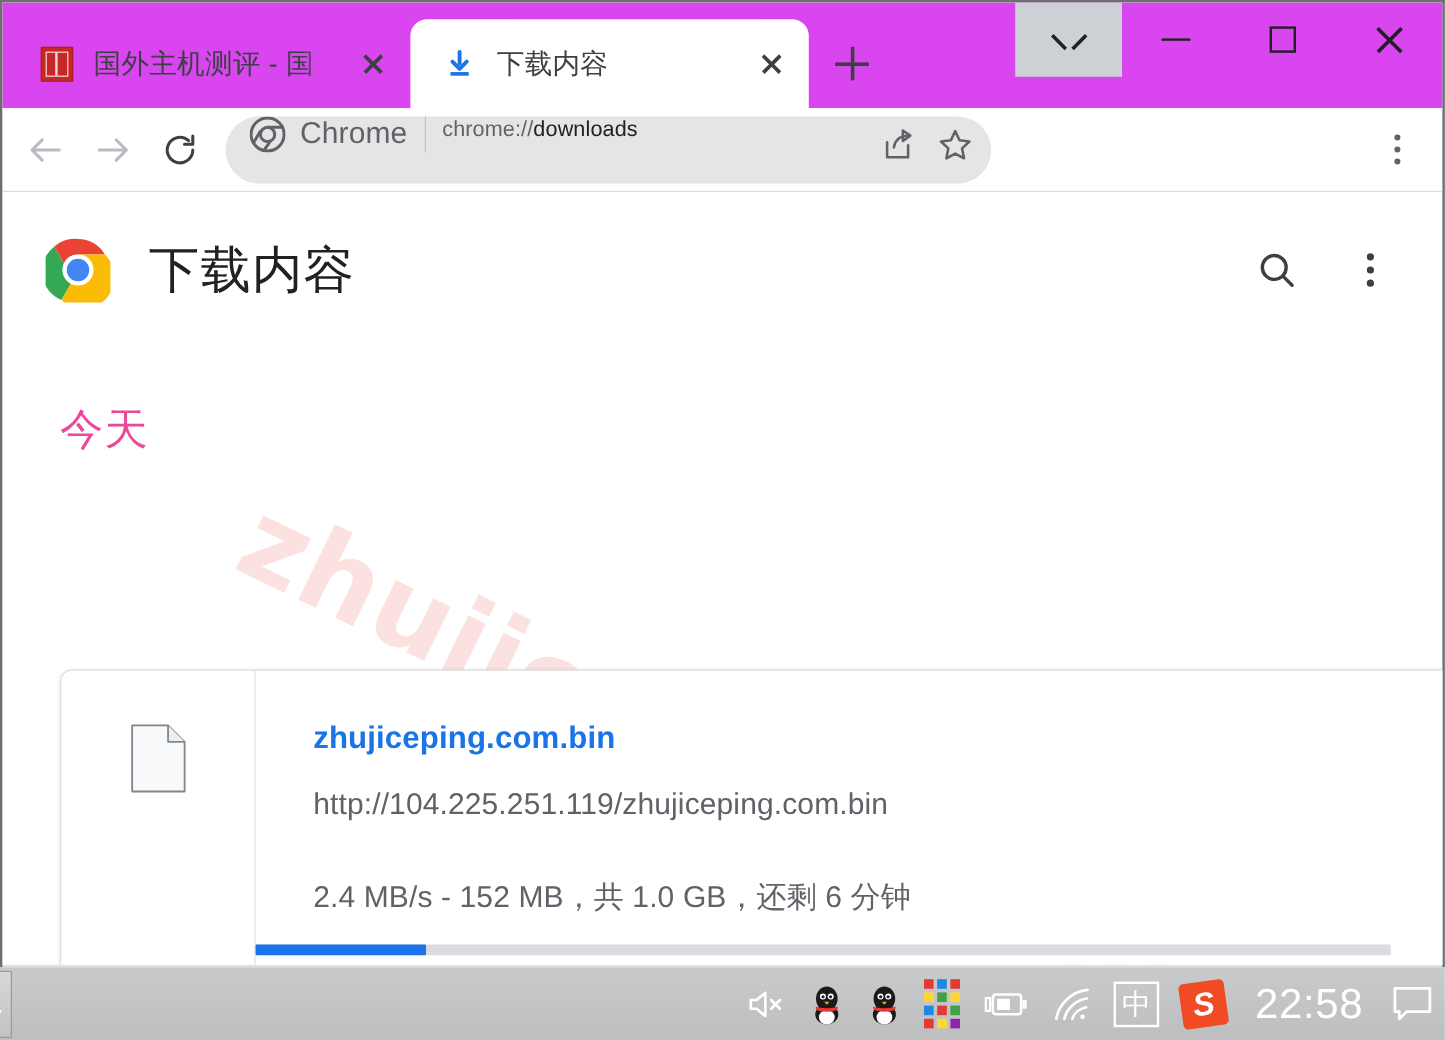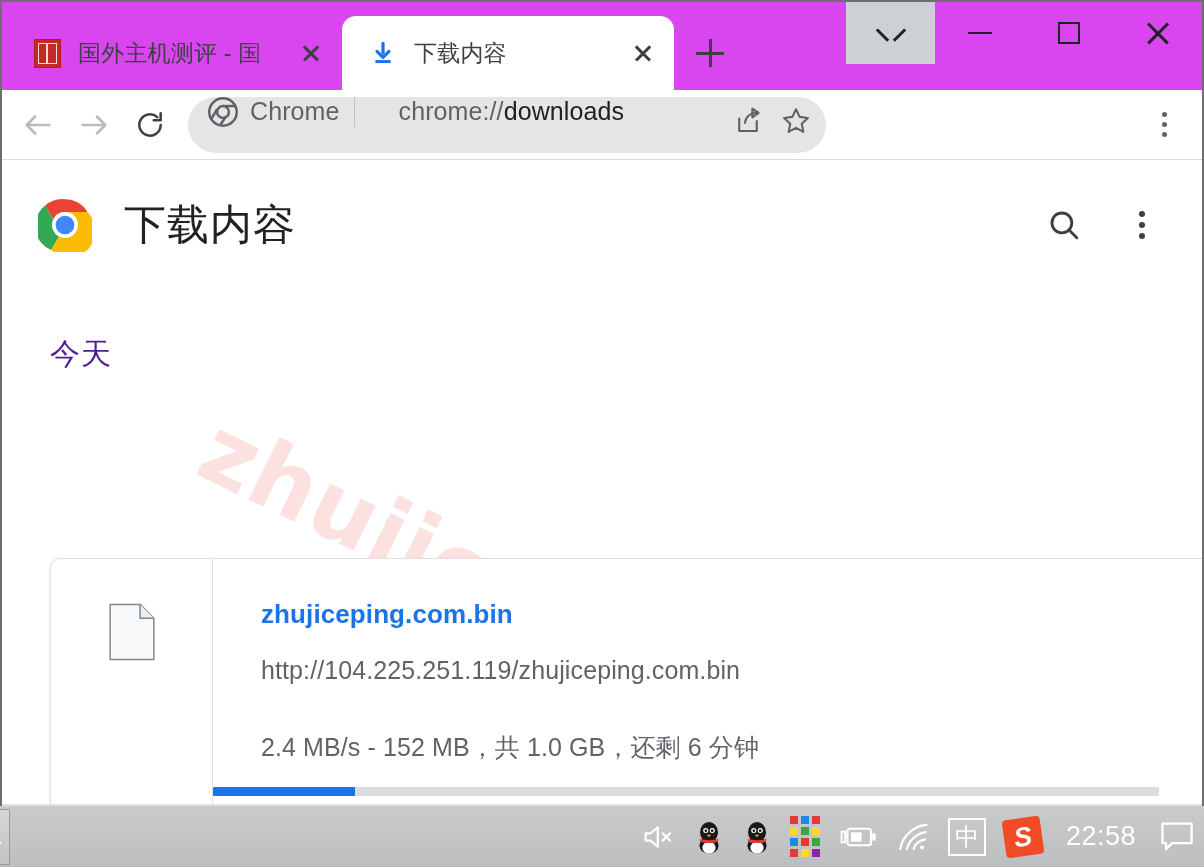--- a/index.html
+++ b/index.html
@@ -180,26 +180,25 @@
     white-space: nowrap;
     letter-spacing: .1px;
   }
   .omni-sep {
     width: 1px; height: 30px;
     background: #bdc1c6;
     margin: 0 14px;
     flex: 0 0 1px;
   }
   .omni-url {
-    font-size: 25px;
+    font-size: 18px;
     color: #202124;
     white-space: nowrap;
     flex: 1 1 auto;
     letter-spacing: .1px;
-    margin-left: 30px;
   }
   .omni-url .scheme { color: #5f6368; }
   .omni-icon {
     width: 48px; height: 48px;
     flex: 0 0 48px;
     display: flex; align-items: center; justify-content: center;
     border-radius: 50%;
   }
   .kebab {
     width: 48px; height: 48px;
@@ -261,22 +260,22 @@
     padding-right: 14px;
   }
   .hdr-icon { width: 36px; height: 36px; display: flex; align-items: center; justify-content: center; }
   .hdr-kebab { display:flex; flex-direction: column; align-items:center; gap:5px; width: 36px; }
   .hdr-kebab span { width: 6px; height: 6px; border-radius: 50%; background: #3c4043; display: block; }
 
   .today-label {
     position: relative;
     z-index: 2;
     margin: 70px 0 0 48px;
-    font-size: 30px;
-    color: #4c1d95;
+    font-size: 36px;
+    color: #ec4899;
     letter-spacing: 1px;
   }
 
   
   .dl-card {
     position: absolute;
     left: 48px; top: 398px;
     width: 1180px;
     height: 386px;
     background: #ffffff;
@@ -357,21 +356,21 @@
   .tray {
     margin-left: auto;
     display: flex;
     align-items: center;
     gap: 18px;
     padding-right: 10px;
   }
   .tray-item { display: flex; align-items: center; justify-content: center; height: 44px; }
   .tray-time {
     color: #ffffff;
-    font-size: 27px;
+    font-size: 35px;
     padding: 0 6px;
     letter-spacing: .5px;
     text-align: center;
   }
   .ime-box {
     width: 38px; height: 38px;
     border: 2px solid #ffffff;
     color: #ffffff;
     font-size: 24px;
     display: flex; align-items: center; justify-content: center;

